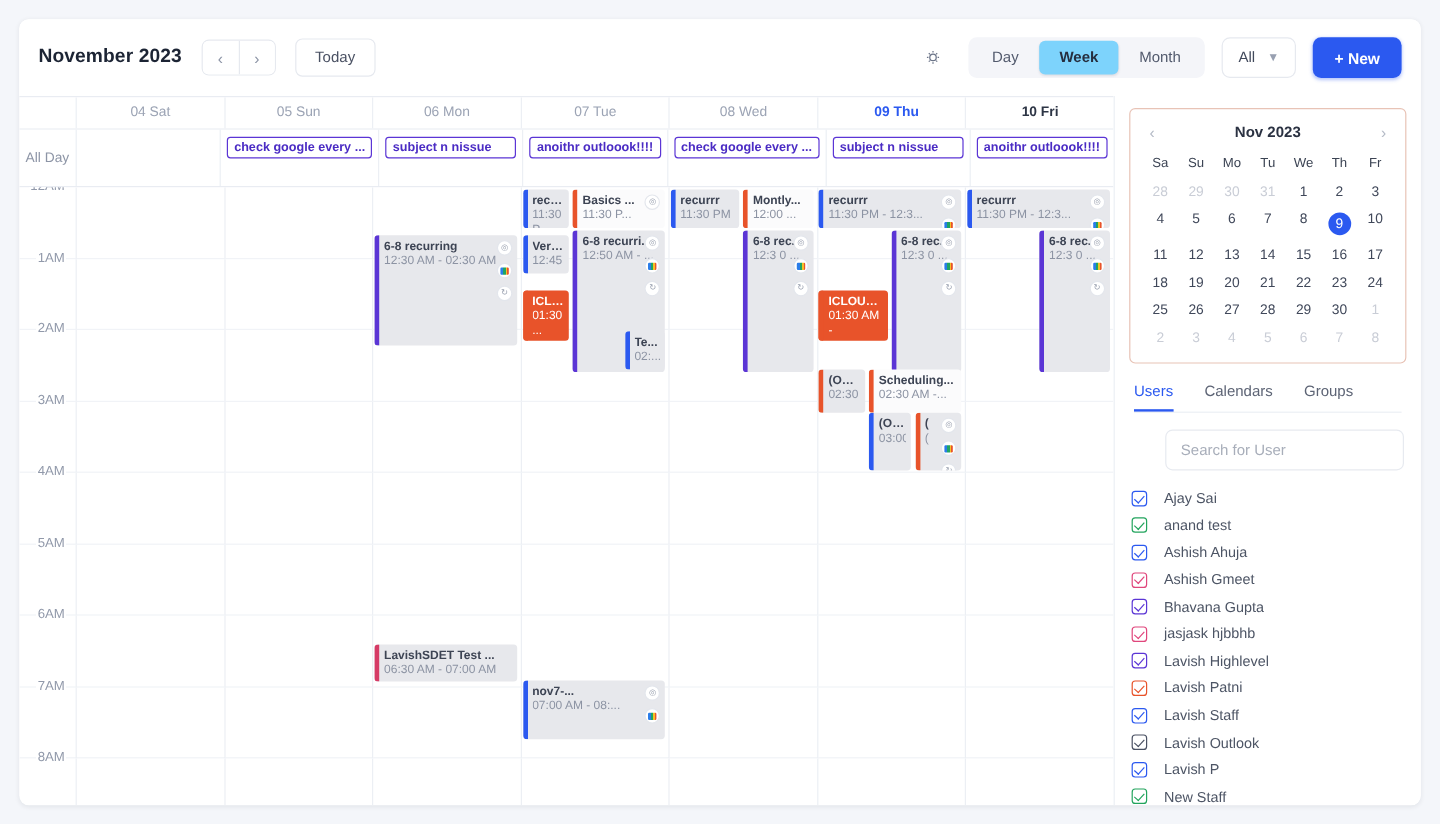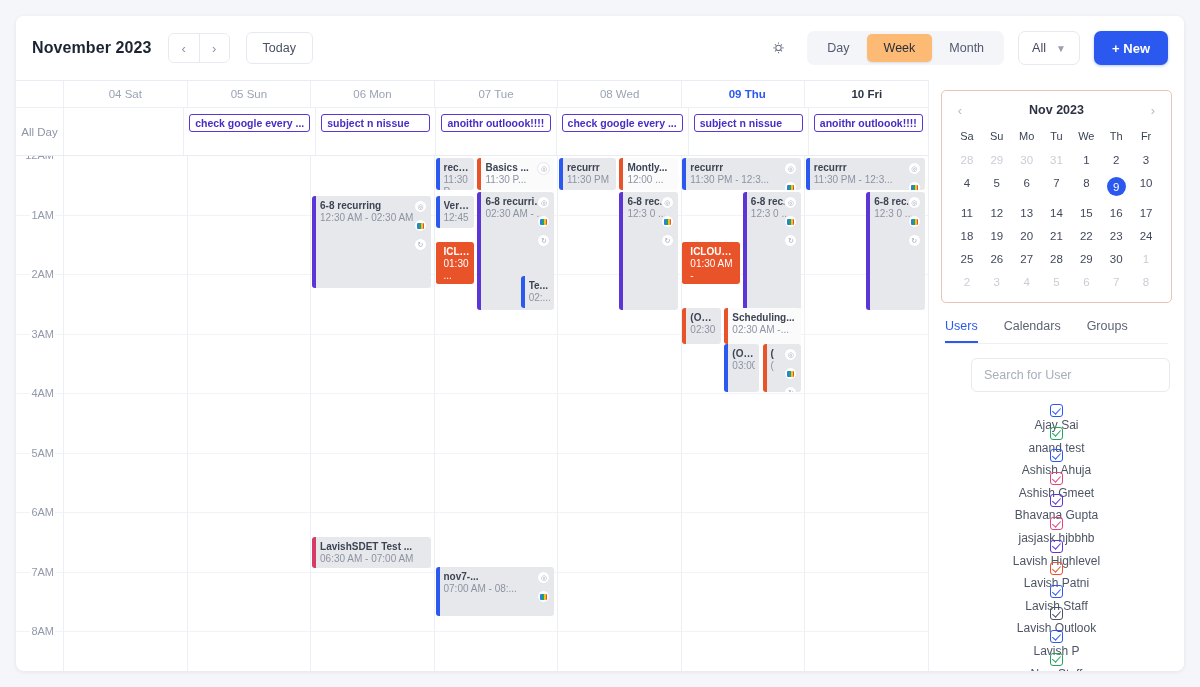--- a/index.html
+++ b/index.html
@@ -40,21 +40,21 @@
   .tb-spacer { flex: 1; }
   .bulb-icon { width: 26px; height: 26px; display: flex; align-items: center; justify-content: center; color: #6b7488; cursor: pointer; }
   .viewgroup {
     margin-left: 16px; display: flex; align-items: center;
     background: #f4f5f9; border-radius: 7px; padding: 3px; height: 34px;
   }
   .viewbtn {
     height: 28px; padding: 0 17px; display: flex; align-items: center;
     font-size: 12.5px; color: #525a6d; border-radius: 5px; cursor: pointer;
   }
-  .viewbtn.active { background: #fdba74; color: #262e3f; box-shadow: 0 1px 2px rgba(16,24,40,.10); }
+  .viewbtn.active { background: #7dd3fc; color: #262e3f; box-shadow: 0 1px 2px rgba(16,24,40,.10); font-weight: bold; }
   .allsel {
     margin-left: 14px; height: 34px; min-width: 62px; padding: 0 9px 0 13px;
     display: flex; align-items: center; gap: 10px;
     border: 1px solid #e6e9ef; border-radius: 7px; background: #fff;
     font-size: 12.5px; color: #424a5c; cursor: pointer;
   }
   .caret { color: #98a0b1; font-size: 10px; }
   .new-btn {
     margin-left: 14px; height: 34px; padding: 0 18px;
     display: flex; align-items: center; gap: 5px;
@@ -146,21 +146,21 @@
   .tab { padding-bottom: 8px; font-size: 12.5px; color: #5d6removed; cursor: pointer; color: #5d6475; }
   .tab.active { color: #2b59f0; border-bottom: 2px solid #2b59f0; }
   .search-wrap { margin: 14px 14px 0; padding-left: 28px; }
   .search-input {
     width: 100%; height: 34px; border: 1px solid #e7eaf0; border-radius: 6px;
     padding: 0 12px; font-size: 12.5px; color: #40485a; font-family: inherit; outline: none;
   }
   .search-input::placeholder { color: #a8aeba; }
   .users { margin: 12px 14px 0; }
   .user {
-    display: flex; align-items: center; gap: 1px; height: 22.6px; cursor: pointer; flex-direction: column;
+    display: flex; align-items: center; gap: 14px; height: 22.6px; cursor: pointer;
   }
   .cb { width: 13px; height: 13px; border-radius: 3px; border: 1.3px solid #888; position: relative; flex: none; }
   .cb::after {
     content: ""; position: absolute; left: 3.2px; top: .8px; width: 3.6px; height: 7px;
     border: solid currentColor; border-width: 0 1.4px 1.4px 0; transform: rotate(42deg);
   }
   .uname { font-size: 12px; color: #4d5565; }
 </style>
 </head>
 <body>
@@ -390,21 +390,21 @@
               </div>
             </div>
             <div class="ev" style="top: 40px; height: 32px; left: 1.23429px; width: 38.7314px;">
               <div class="bar" style="background: rgb(43, 89, 240);"></div>
               <div class="t">Verifa...</div>
               <div class="s">12:45 ...</div>
             </div>
             <div class="ev" style="top: 36px; height: 118px; left: 43.2px; width: 76.9943px;">
               <div class="bar" style="background: rgb(91, 53, 213);"></div>
               <div class="t">6-8 recurri...</div>
-              <div class="s">02:30 AM - ...</div>
+              <div class="s">12:50 AM - ...</div>
               <div class="icons">
                 <div class="ic">◎</div>
                 <div class="ic meet">
                   <div class="meet-sq"></div>
                 </div>
                 <div class="ic">↻</div>
               </div>
             </div>
             <div class="ev solid" style="top: 86px; height: 42px; left: 1.23429px; width: 38.7314px;">
               <div class="bar" style="background: rgb(232, 83, 42);"></div>

